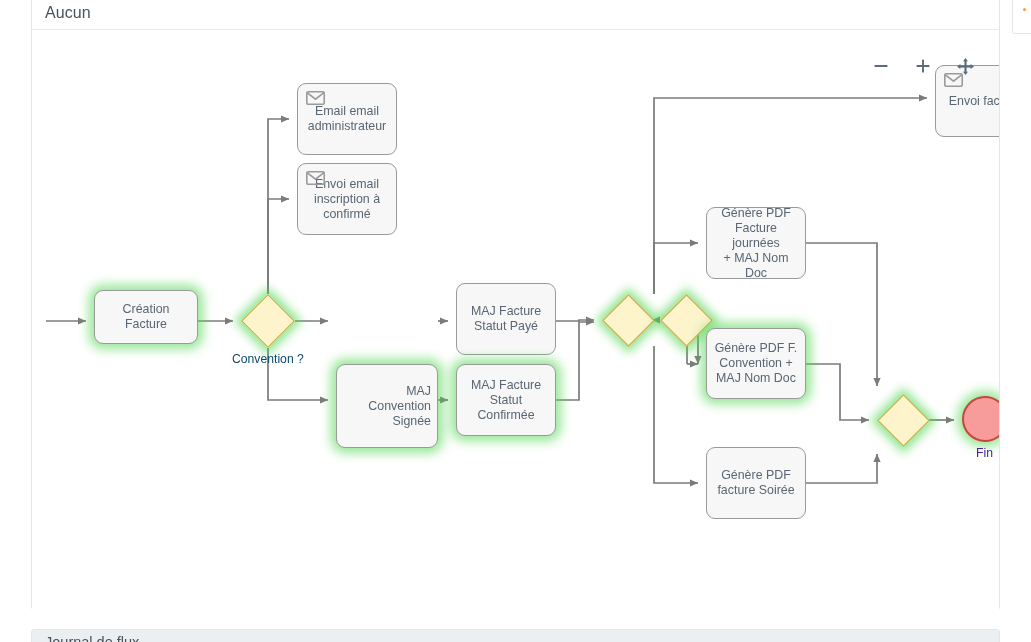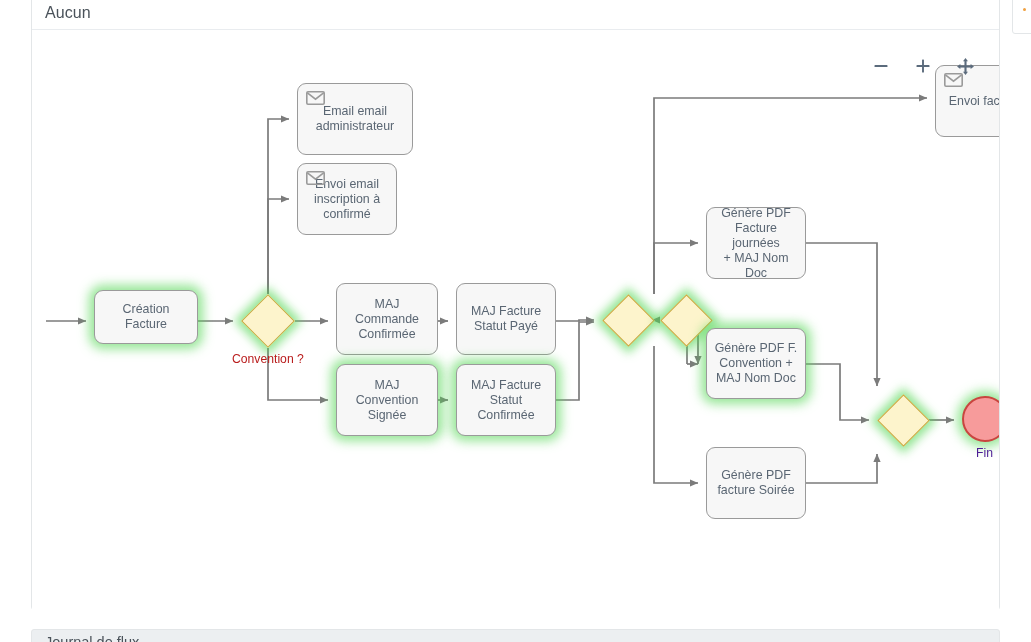--- a/index.html
+++ b/index.html
@@ -84,21 +84,21 @@
   .gateway {
     position: absolute;
     background: #fdf4cc;
     border: 1.4px solid #c7a83d;
     transform: rotate(45deg);
   }
   .gateway-wrap { position: absolute; }
   .gateway-wrap.glow .gateway { box-shadow: 0 0 10px 5px rgba(86, 214, 86, .62); }
   .gateway-label {
     position: absolute;
-    font-size: 12.2px; color: #b91c1c;
+    font-size: 12.2px; color: #0c4a6e;
     white-space: nowrap;
   }
 
   
   .end-event {
     position: absolute;
     width: 46px; height: 46px;
     border-radius: 50%;
     background: #f79b9b;
     border: 2.6px solid #c9453f;
@@ -246,21 +246,21 @@
 
         <div class="task glow" style="left:62px; top:260px; width:104px; height:54px;">
           <span class="task-label">Création Facture</span>
         </div>
 
         <div class="gateway-wrap glow" style="left:209px; top:264px;">
           <div class="gateway" style="width:38px; height:38px; left:8px; top:8px;"></div>
           <div class="gateway-label" style="left:-9px; top:58px;">Convention ?</div>
         </div>
 
-        <div class="task" style="left:265px; top:53px; width:116px; height:72px;">
+        <div class="task" style="left:265px; top:53px; width:100px; height:72px;">
           <span class="msg-icon">
             <svg width="19" height="14" viewBox="0 0 19 14" aria-hidden="true">
               <rect x="0.8" y="0.8" width="17.4" height="12.4" rx="1.2" fill="none" stroke="#9a9a9a" stroke-width="1.6"></rect>
               <path d="M1.4,1.8 L9.5,8.2 L17.6,1.8" fill="none" stroke="#9a9a9a" stroke-width="1.6"></path>
             </svg>
           </span>
           <span class="task-label">Email email
 administrateur</span>
         </div>
 
@@ -269,31 +269,27 @@
             <svg width="19" height="14" viewBox="0 0 19 14" aria-hidden="true">
               <rect x="0.8" y="0.8" width="17.4" height="12.4" rx="1.2" fill="none" stroke="#9a9a9a" stroke-width="1.6"></rect>
               <path d="M1.4,1.8 L9.5,8.2 L17.6,1.8" fill="none" stroke="#9a9a9a" stroke-width="1.6"></path>
             </svg>
           </span>
           <span class="task-label">Envoi email
 inscription à
 confirmé</span>
         </div>
 
-        <div class="task" style="left:304px; top:253px; width:102px; height:72px;">
-          <span class="task-label">MAJ Commande
-Confirmée</span>
-        </div>
 
         <div class="task" style="left:424px; top:253px; width:100px; height:72px;">
           <span class="task-label">MAJ Facture
 Statut Payé</span>
         </div>
 
-        <div class="task glow" style="left:304px; top:334px; width:102px; height:72px;">
+        <div class="task glow" style="left:304px; top:334px; width:102px; height:84px;text-align:right;">
           <span class="task-label">MAJ Convention
 Signée</span>
         </div>
 
         <div class="task glow" style="left:424px; top:334px; width:100px; height:72px;">
           <span class="task-label">MAJ Facture
 Statut Confirmée</span>
         </div>
 
         <div class="gateway-wrap glow" style="left:570px; top:264px;">

